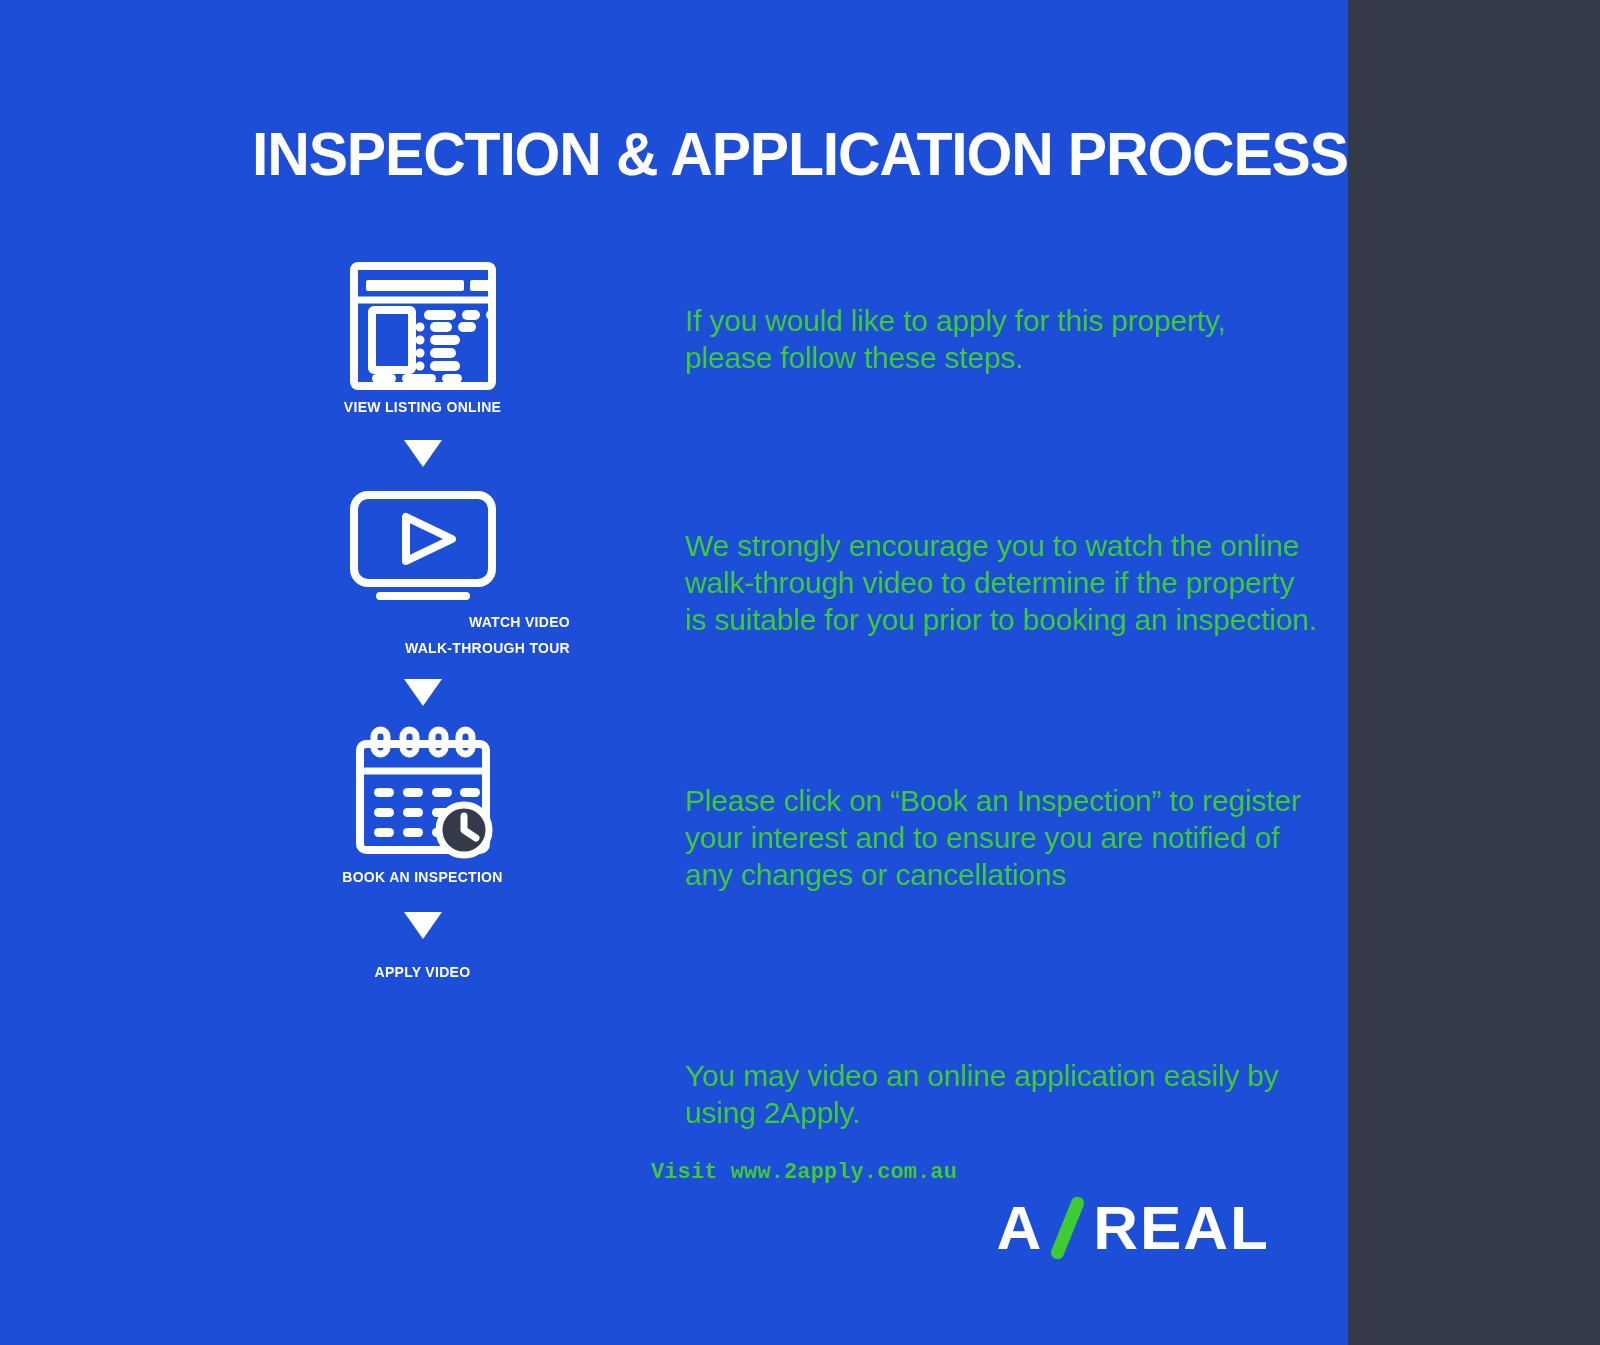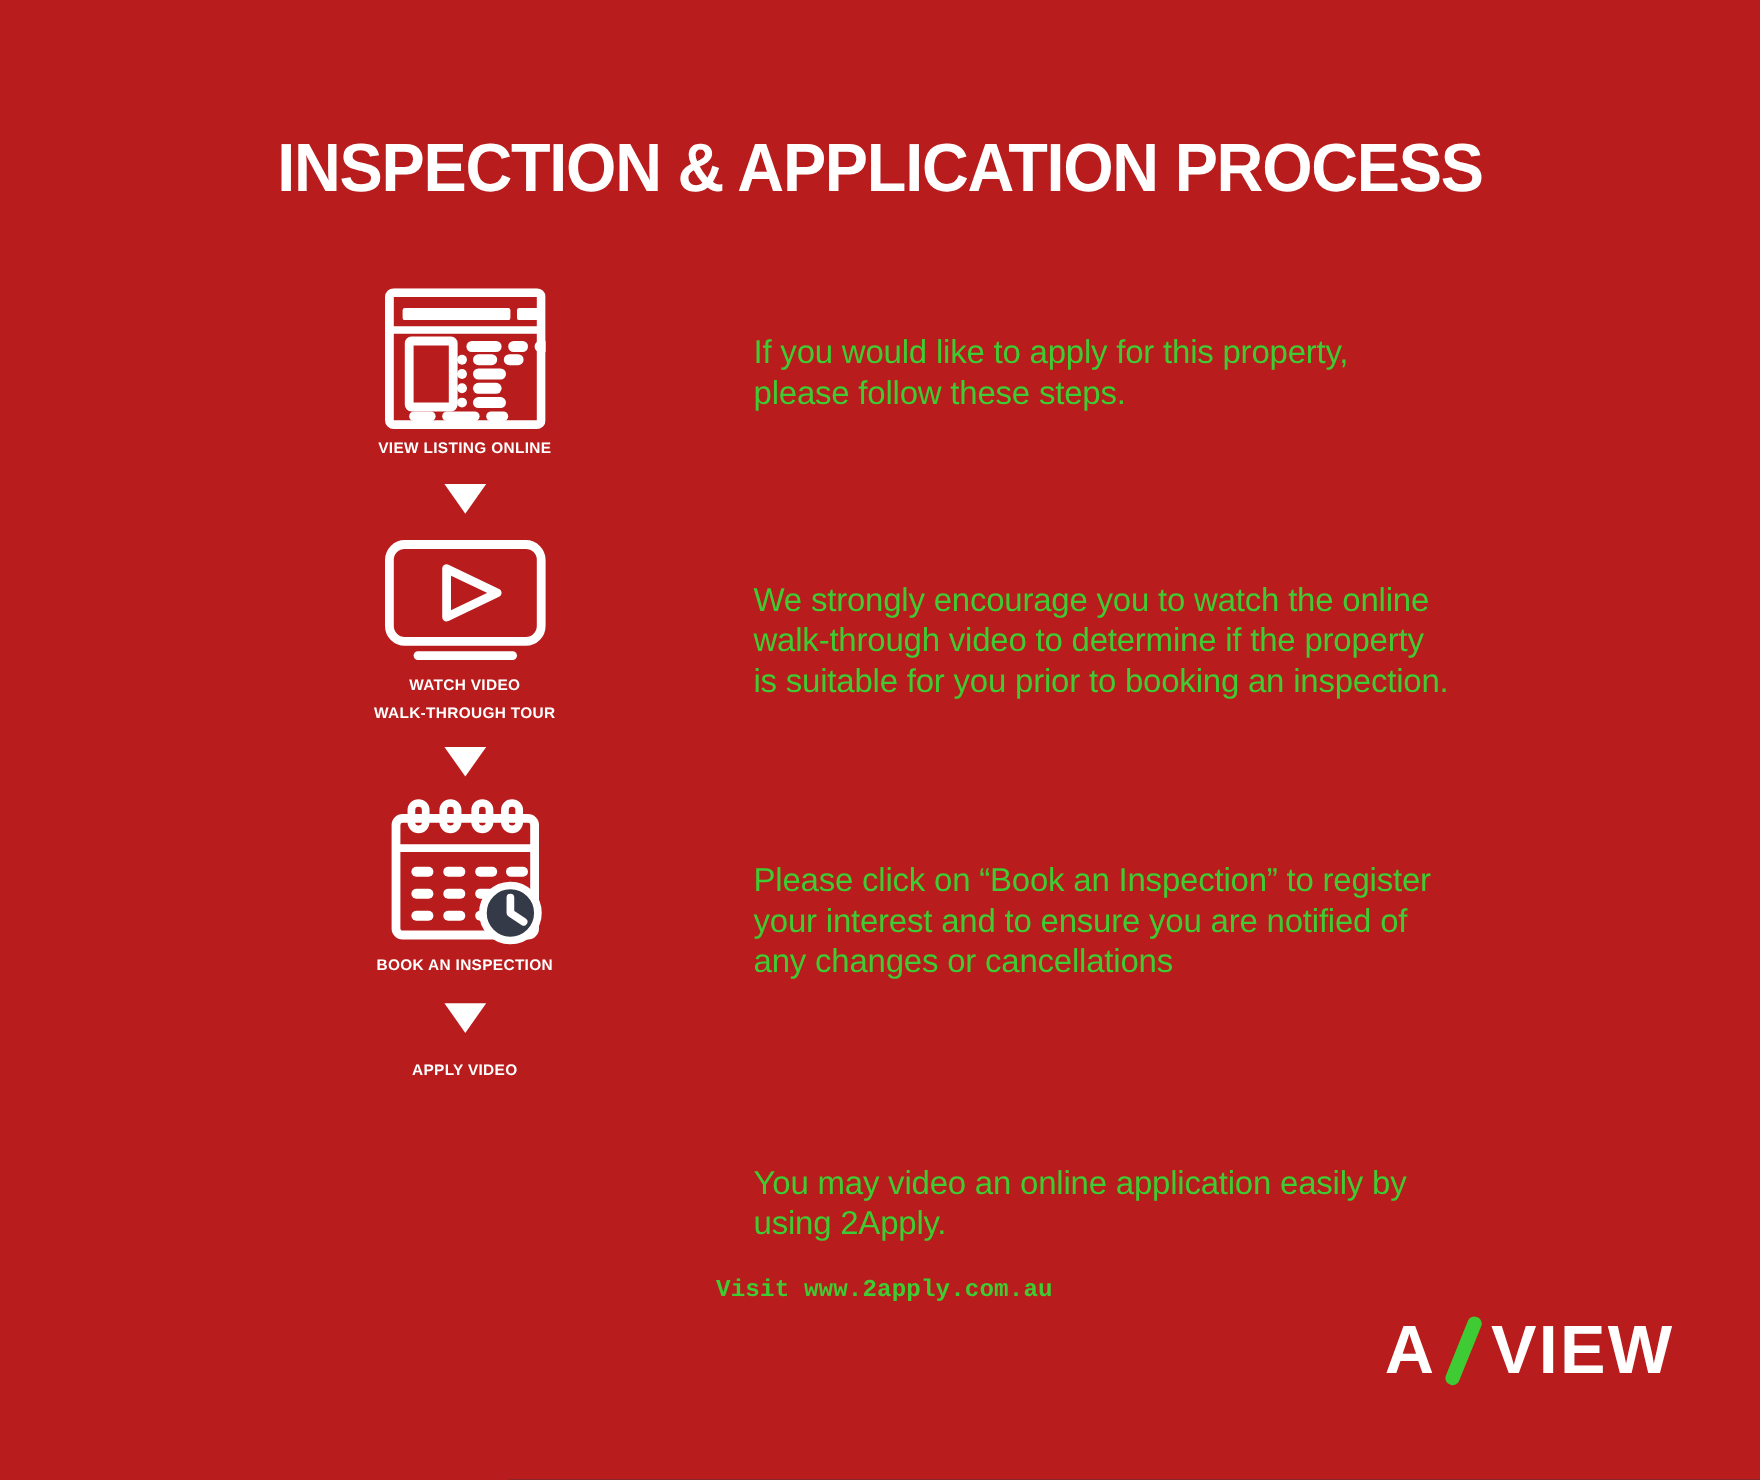--- a/index.html
+++ b/index.html
@@ -9,23 +9,23 @@
   body {
     width: 1600px;
     height: 1345px;
     background: #343a47;
     font-family: "Liberation Sans", sans-serif;
     overflow: hidden;
     position: relative;
   }
   .poster {
     position: relative;
-    width: 1600px;
+    width: 1348px;
     height: 1345px;
-    background: #b91c1c;
+    background: #1d4ed8;
   }
 
   
   .title {
     position: absolute;
     left: 0;
     top: 118px;
     width: 1600px;
     text-align: center;
     color: #ffffff;
@@ -171,21 +171,21 @@
           <rect x="92" y="112" width="20" height="9" rx="4.5" fill="#ffffff"></rect>
         </svg>
       </div>
       <div class="step-label">VIEW LISTING ONLINE</div>
     </div>
 
     <div class="arrow" style="margin-top:20px;">
       <div class="tri"></div>
     </div>
 
-    <div class="step" style="margin-top:22px;">
+    <div class="step" style="margin-top:22px;text-align:right;">
       <div class="icon-wrap">
         <svg width="150" height="116" viewBox="0 0 150 116" fill="none" aria-hidden="true">
           <rect x="6" y="6" width="138" height="88" rx="14" stroke="#ffffff" stroke-width="8"></rect>
           <path d="M58 28 L58 72 L104 50 Z" stroke="#ffffff" stroke-width="8" stroke-linejoin="round" fill="none"></path>
           <rect x="28" y="103" width="94" height="8" rx="4" fill="#ffffff"></rect>
         </svg>
       </div>
       <div class="step-label">WATCH VIDEO
 WALK-THROUGH TOUR</div>
     </div>
@@ -248,16 +248,16 @@
 is suitable for you prior to booking an inspection.</div>
   <div class="copy" id="copy-4">You may video an online application easily by
 using 2Apply.</div>
   <div class="visit">Visit www.2apply.com.au</div>
 
   <div class="logo">
     <span class="logo-a">A</span>
     <span class="logo-slash">
         <span></span>
       </span>
-    <span class="logo-real">VIEW</span>
+    <span class="logo-real">REAL</span>
   </div>
 
 </div>
 
 </body></html>

